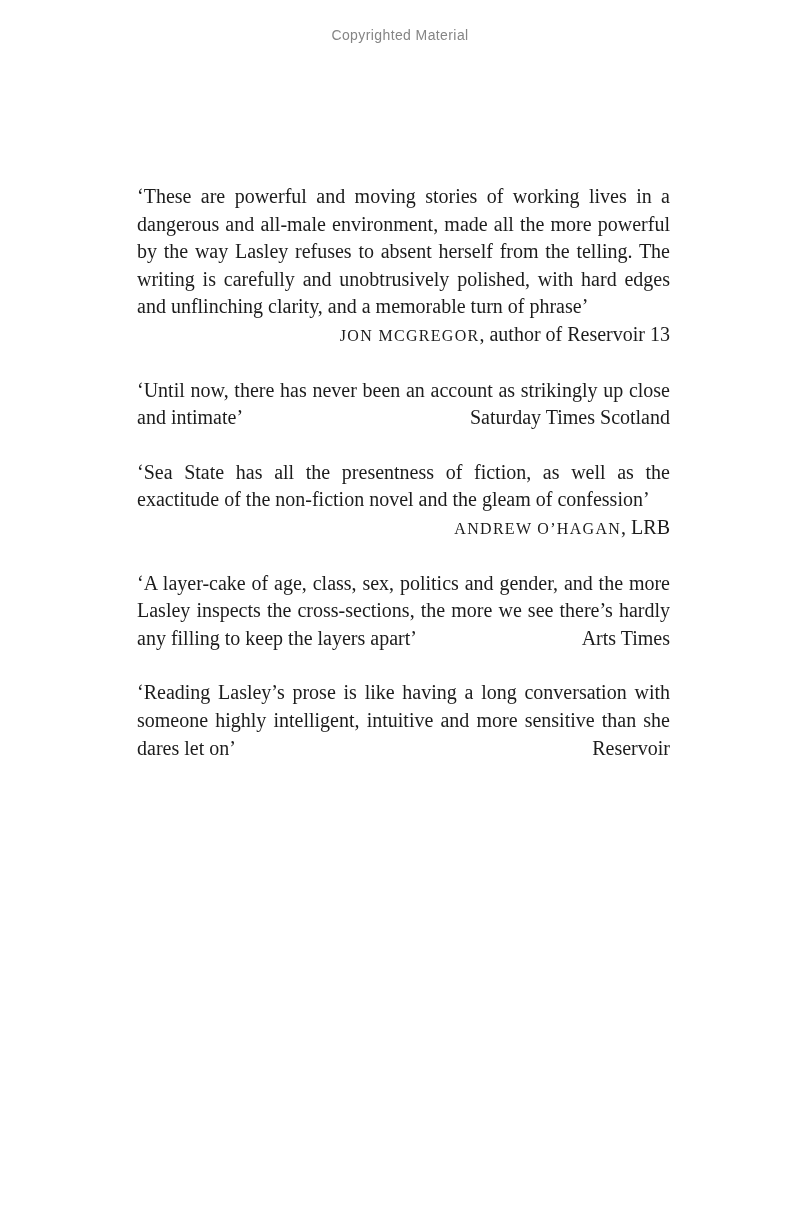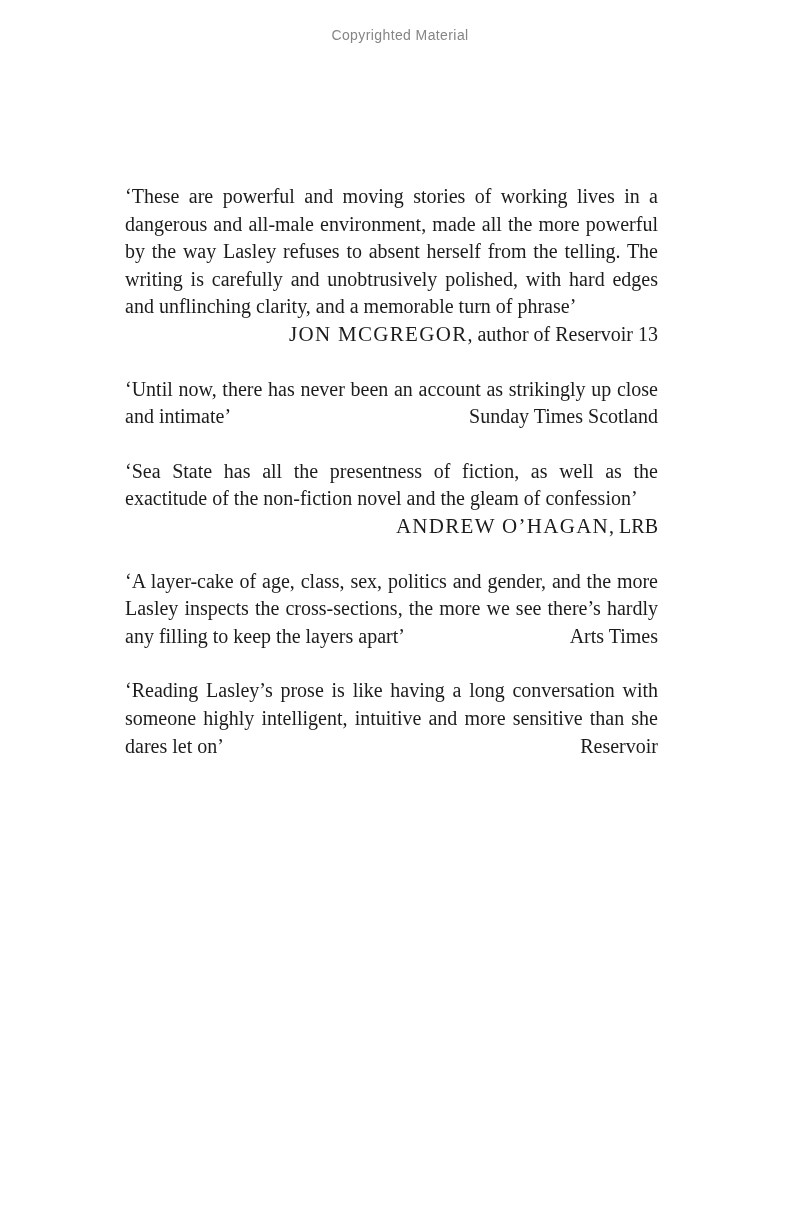--- a/index.html
+++ b/index.html
@@ -23,36 +23,36 @@
     font-family: "Liberation Sans", sans-serif;
     font-size: 14px;
     letter-spacing: 0.4px;
     color: #858585;
   }
   .notice.top { top: 27px; }
   .notice.bottom { top: 1172px; }
   .content {
     position: absolute;
     top: 183px;
-    left: 125px;
+    left: 137px;
     width: 533px;
     font-family: "Liberation Serif", serif;
     font-size: 20px;
     line-height: 27.6px;
     color: #1c1c1c;
   }
   p.quote {
     position: relative;
     margin: 0 0 27px 0;
     text-align: justify;
   }
   .run.normal { font-style: normal; }
   .run.italic { }
   .run.smallcaps {
-    font-size: 21px;
+    font-size: 16px;
     letter-spacing: 1.3px;
   }
   .attribution.inline-right {
     position: absolute;
     right: 0;
     bottom: 0;
     white-space: nowrap;
   }
   .attribution.own-line {
     display: block;
@@ -61,21 +61,21 @@
 </style>
 </head>
 <body>
 
 <div class="page">
   <div class="notice top">Copyrighted Material</div>
 
   <div class="content">
     <div>
         <p class="quote"><span class="run normal">‘These are powerful and moving stories of working lives in a dangerous and all-male environment, made all the more powerful by the way Lasley refuses to absent herself from the telling. The writing is carefully and unobtrusively polished, with hard edges and unflinching clarity, and a memorable turn of phrase’</span><span class="attribution own-line"><span class="run smallcaps">JON MCGREGOR</span><span class="run normal">, author of </span><span class="run italic">Reservoir 13</span></span></p>
-        <p class="quote"><span class="run normal">‘Until now, there has never been an account as strikingly up close and intimate’</span><span class="attribution inline-right"><span class="run italic">Sunday Times Scotland</span></span></p>
+        <p class="quote"><span class="run normal">‘Until now, there has never been an account as strikingly up close and intimate’</span><span class="attribution inline-right"><span class="run italic">Saturday Times Scotland</span></span></p>
         <p class="quote"><span class="run normal">‘</span><span class="run italic">Sea State</span><span class="run normal"> has all the presentness of fiction, as well as the exactitude of the non-fiction novel and the gleam of confession’</span><span class="attribution own-line"><span class="run smallcaps">ANDREW O’HAGAN</span><span class="run normal">, </span><span class="run italic">LRB</span></span></p>
         <p class="quote"><span class="run normal">‘A layer-cake of age, class, sex, politics and gender, and the more Lasley inspects the cross-sections, the more we see there’s hardly any filling to keep the layers apart’</span><span class="attribution inline-right"><span class="run italic">Arts Times</span></span></p>
         <p class="quote"><span class="run normal">‘Reading Lasley’s prose is like having a long conversation with someone highly intelligent, intuitive and more sensitive than she dares let on’</span><span class="attribution inline-right"><span class="run italic">Reservoir</span></span></p>
       </div>
   </div>
 
   <div class="notice bottom">Copyrighted Material</div>
 </div>
 
 </body></html>

